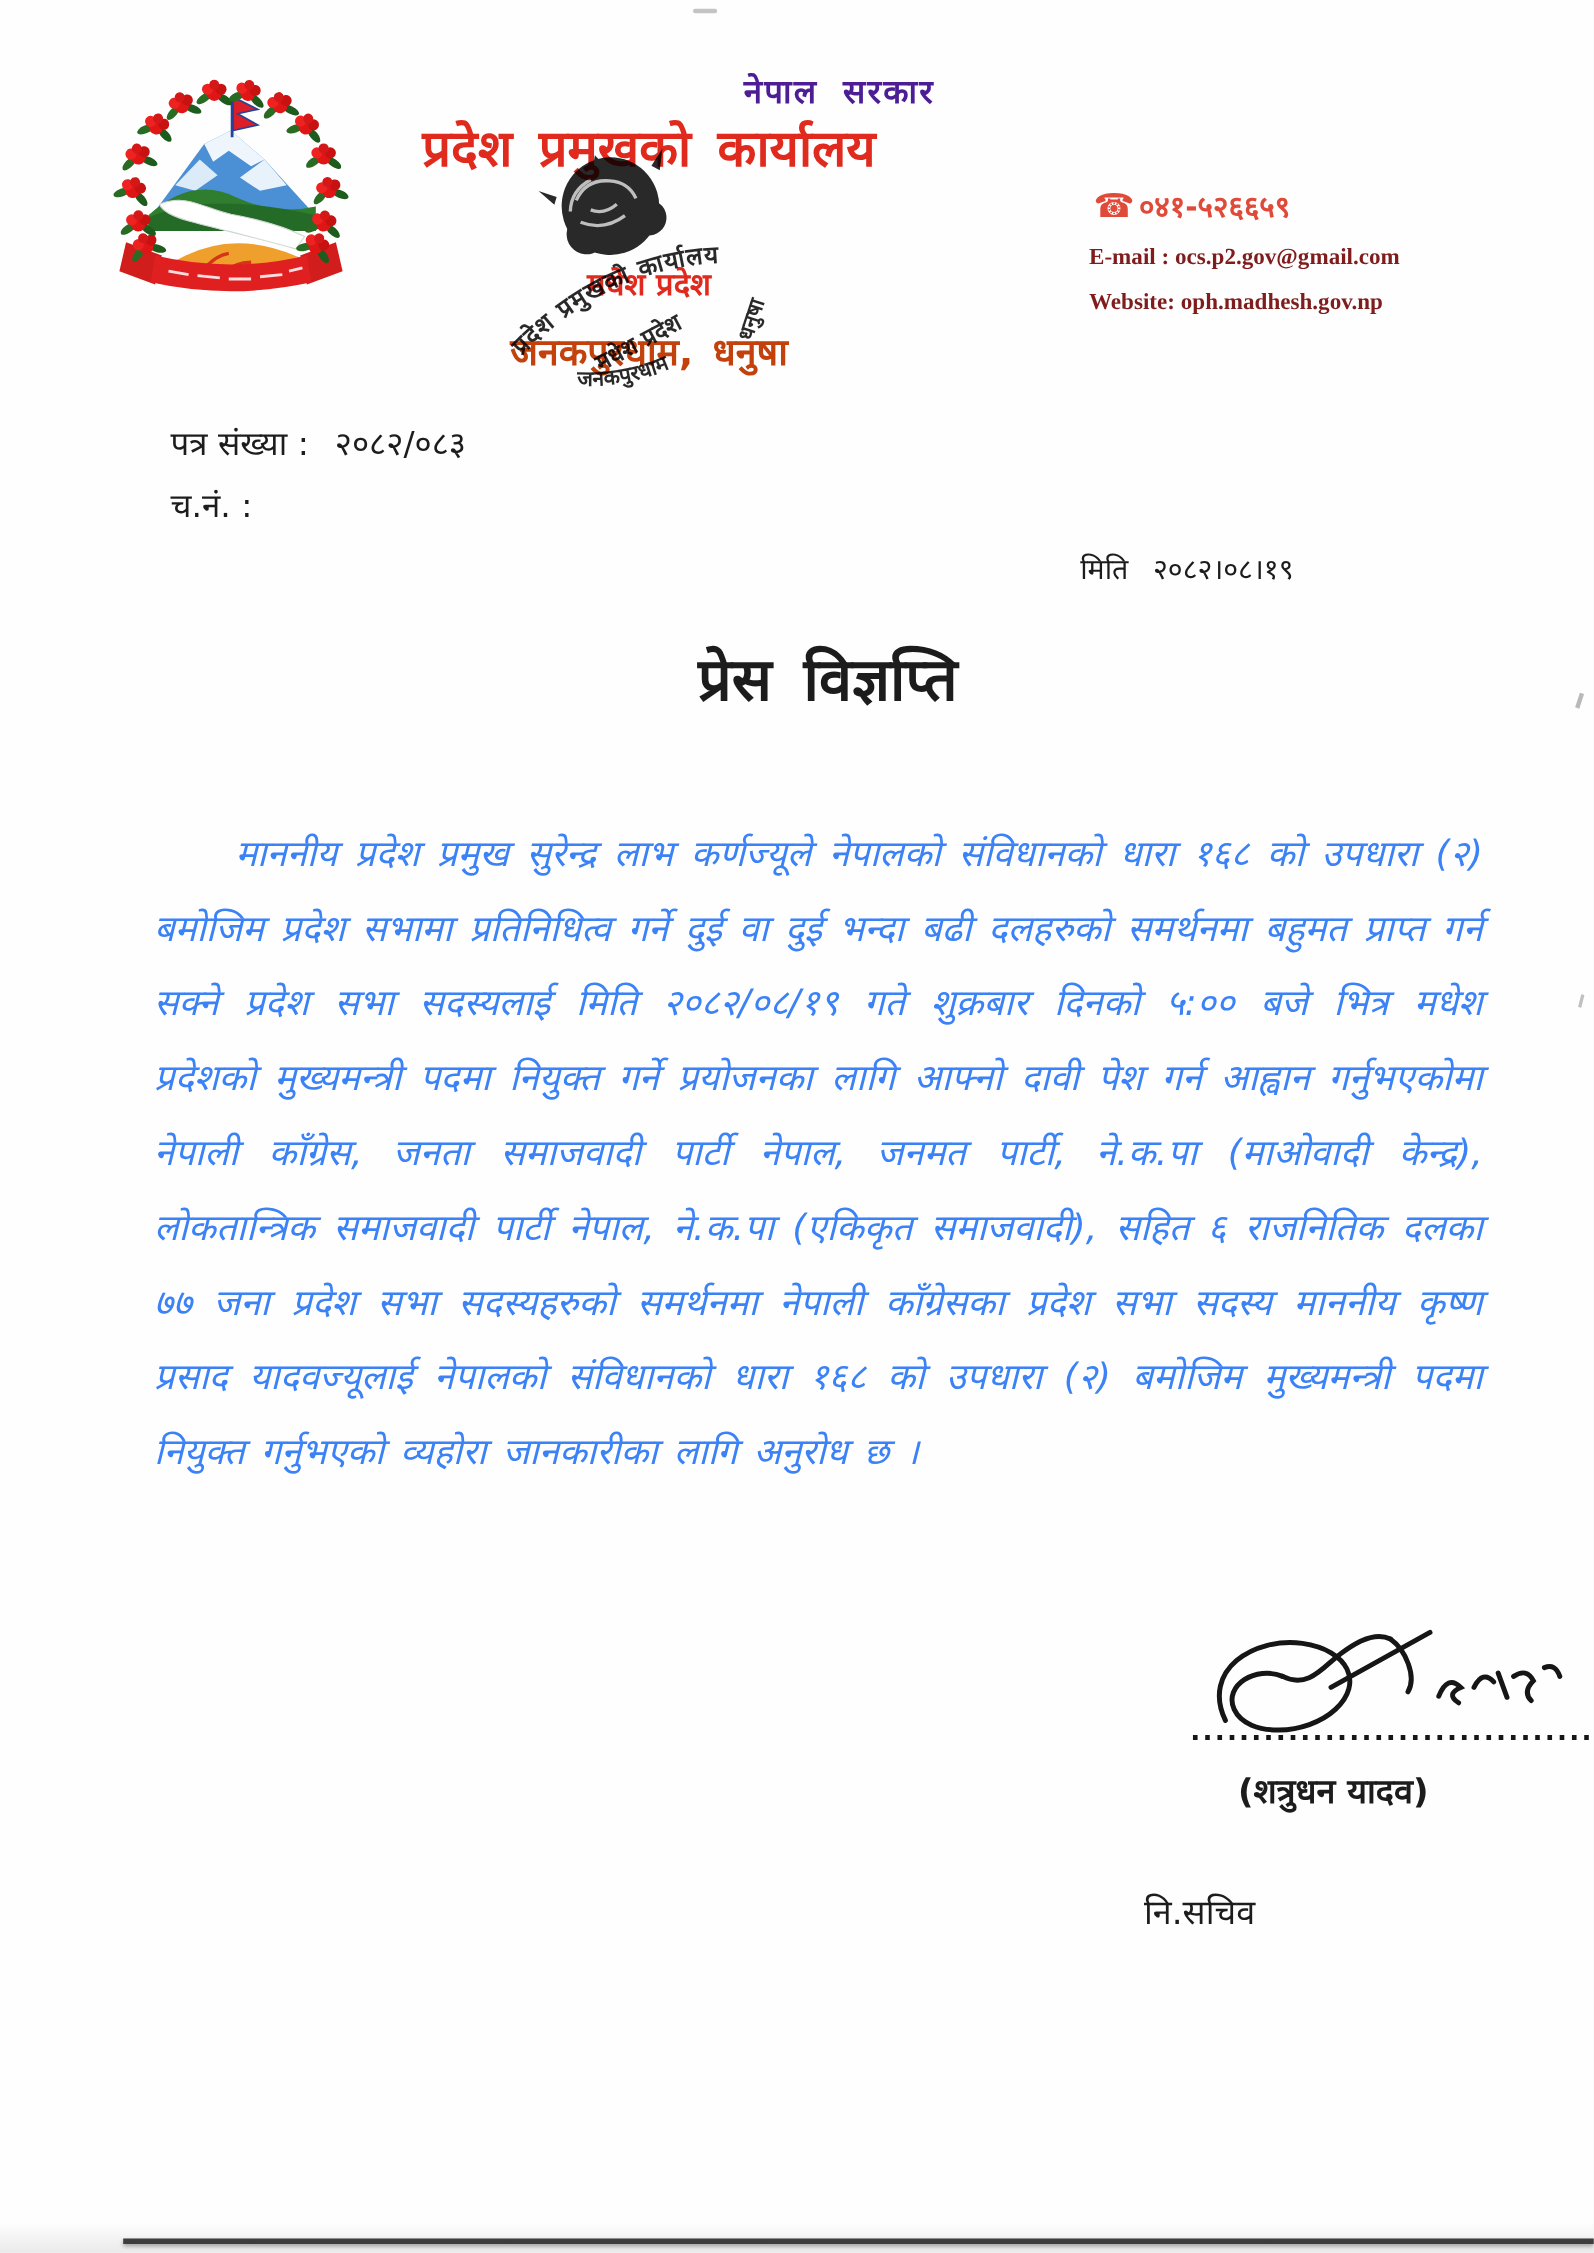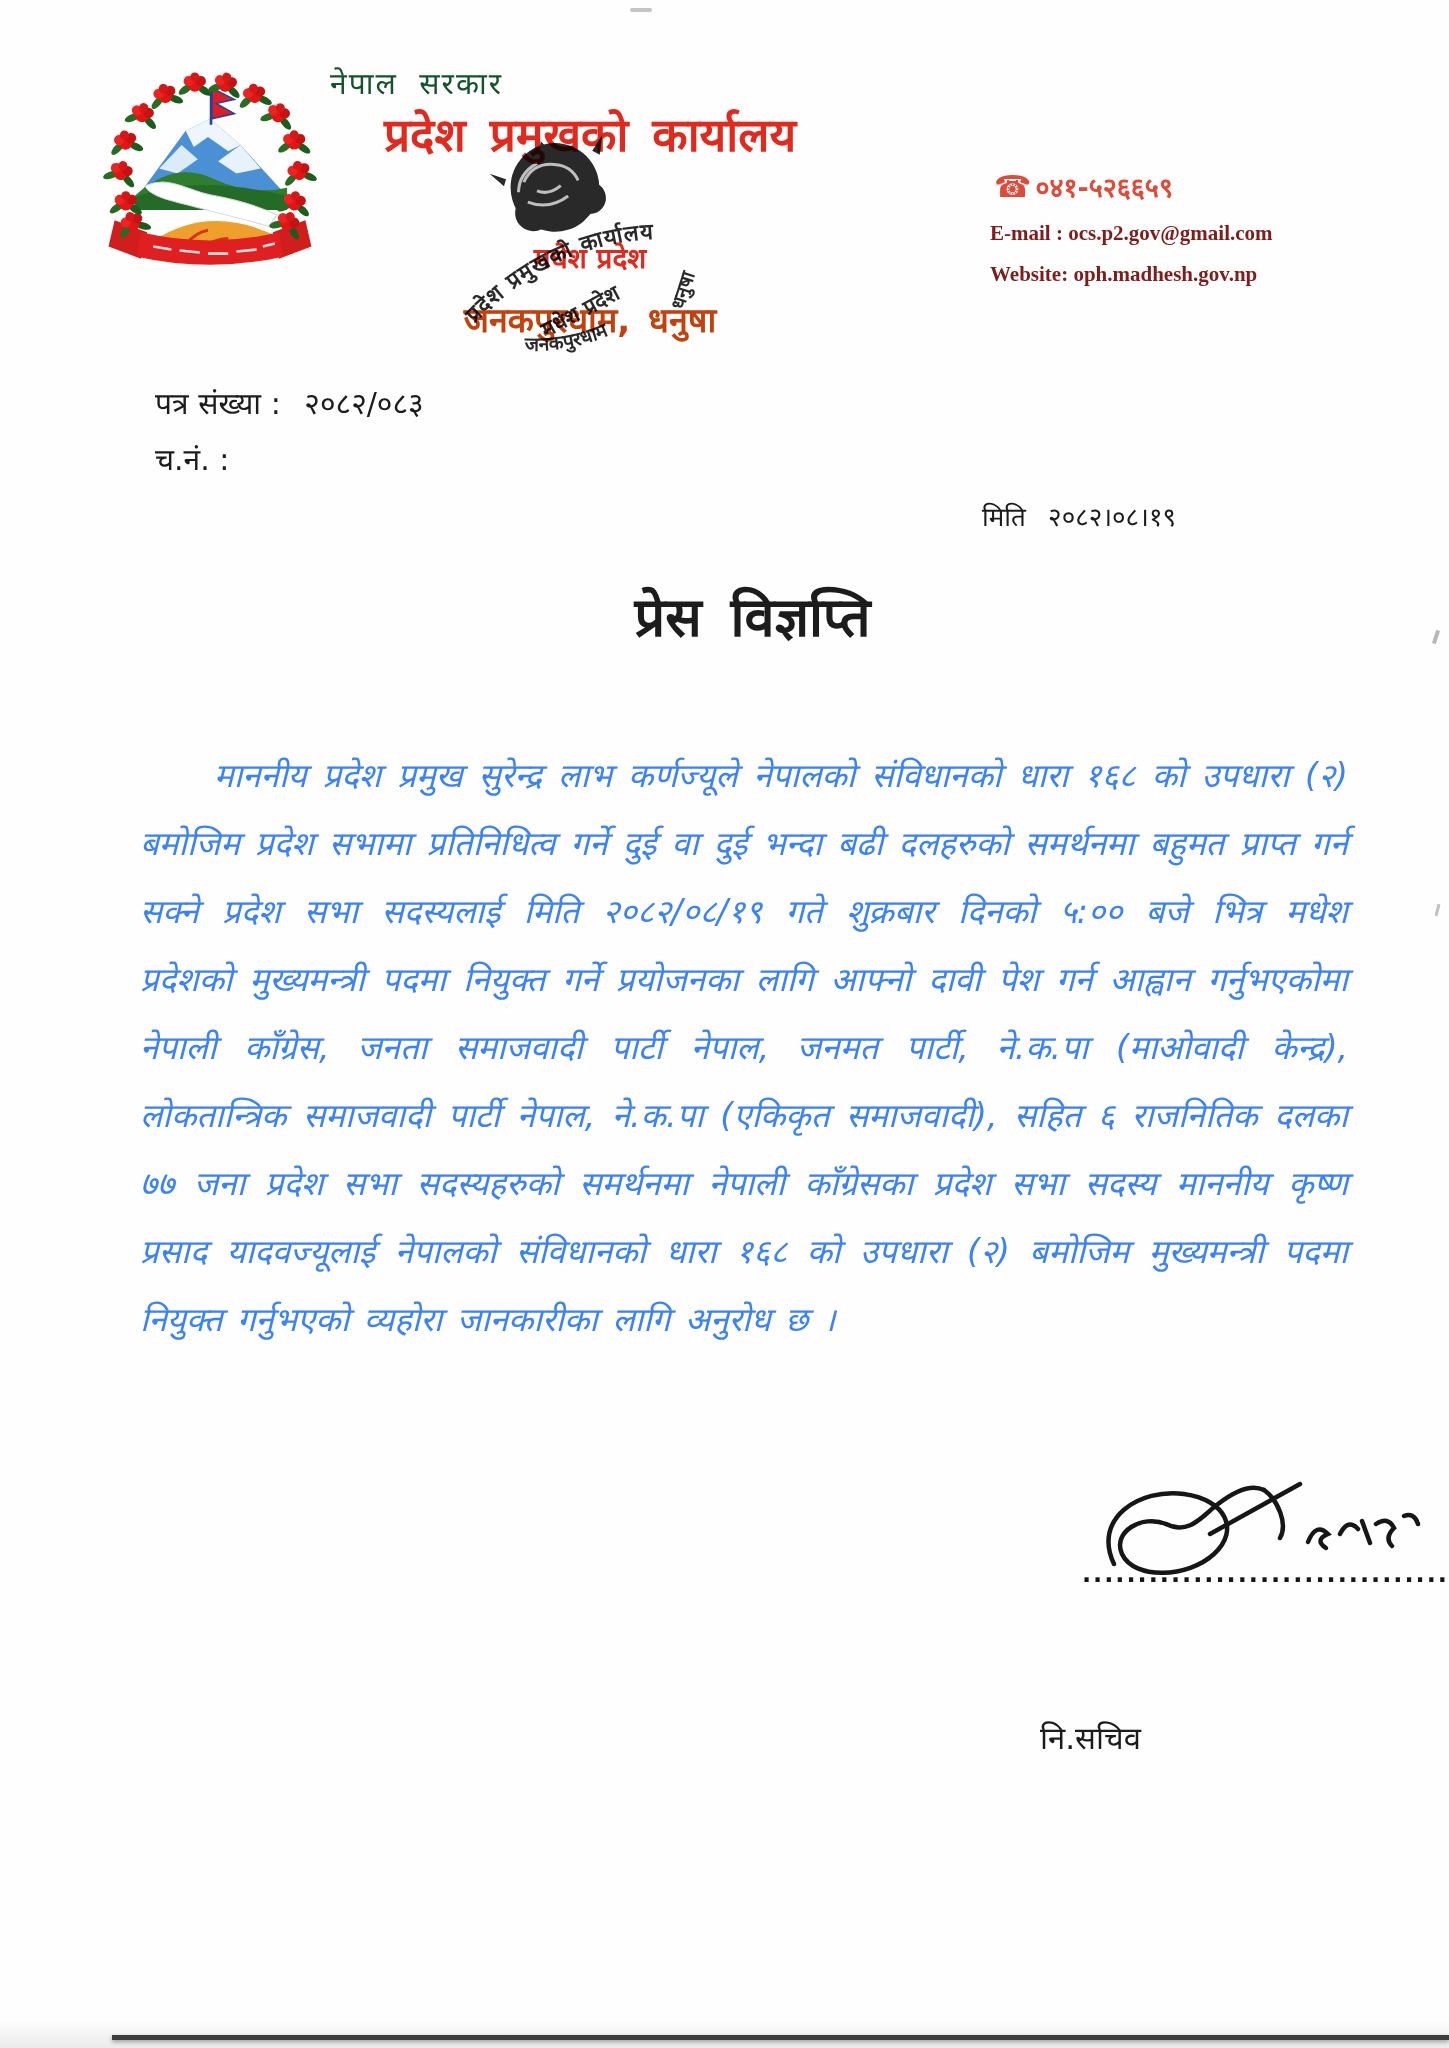--- a/index.html
+++ b/index.html
@@ -3,22 +3,22 @@
 <meta charset="utf-8">
 <style>
   html,body{margin:0;padding:0;background:#e9e9e9;}
   .page{
     position:relative;width:1449px;height:2048px;margin:0 auto;
     background:#fefefe;overflow:hidden;
     font-family:"DejaVu Sans",sans-serif;color:#1c1c1c;
   }
   .abs{position:absolute;}
   
-  .gov-line{left:330px;top:62px;width:520px;text-align:left;
-    font-size:30px;font-weight:normal;color:#14532d;letter-spacing:2px;word-spacing:10px;}
+  .gov-line{left:330px;top:62px;width:520px;text-align:right;
+    font-size:30px;font-weight:bold;color:#4c1d95;letter-spacing:2px;word-spacing:10px;}
   .office-line{left:280px;top:102px;width:620px;text-align:center;
     font-size:46px;font-weight:bold;color:#e02a1e;word-spacing:8px;}
   .province-line{left:330px;top:238px;width:520px;text-align:center;
     font-size:28px;font-weight:bold;color:#e02a1e;}
   .address-line{left:330px;top:296px;width:520px;text-align:center;
     font-size:34px;font-weight:bold;color:#c2410c;word-spacing:6px;}
   .contact{left:990px;top:168px;width:330px;color:#e04a38;}
   .contact .phone{font-size:27px;font-weight:bold;padding-left:4px;white-space:nowrap;}
   .contact .phone .ph-icon{font-size:30px;margin-right:4px;}
   .contact .fax{font-size:27px;font-weight:bold;margin-top:18px;white-space:nowrap;}
@@ -186,20 +186,21 @@
       <path d="M98,52 C122,64 136,42 150,32 C168,18 184,12 196,18"></path>
       <path d="M142,62 L232,12"></path>
       <path d="M196,18 C210,28 220,52 212,66"></path>
       <path d="M240,70 q8,-20 20,-8 q-14,6 -2,14"></path>
       <path d="M272,62 q8,-16 18,-5 m4,-8 l8,22"></path>
       <path d="M308,52 q12,-8 18,4 q-10,10 -2,18"></path>
       <path d="M336,44 q10,-4 14,8"></path>
     </g>
   </svg>
   <div class="abs sig-dots">......................................</div>
+  <div class="abs sig-name">(शत्रुधन यादव)</div>
   <div class="abs sig-desig">नि.सचिव</div>
 
   <div class="abs dash-artifact"></div>
   <div class="abs speck"></div>
   <div class="abs speck2"></div>
   <div class="abs bottom-shade"></div>
   <div class="abs bottom-line"></div>
 
 </div>
 

